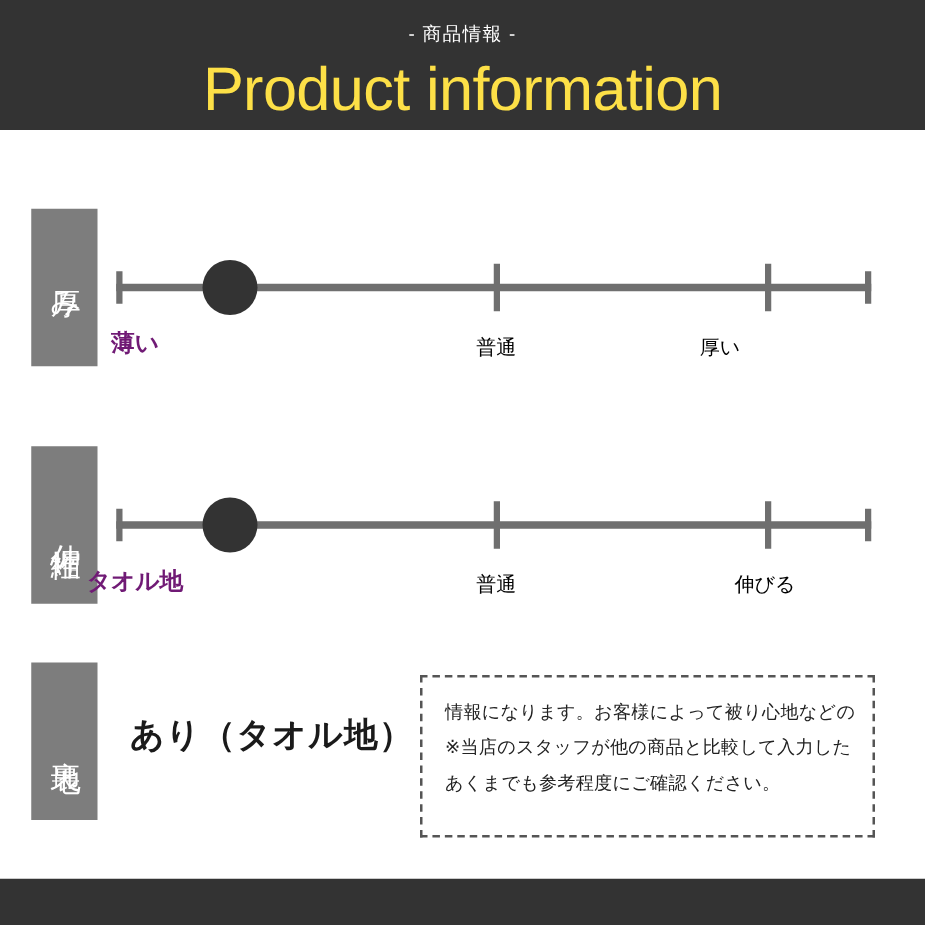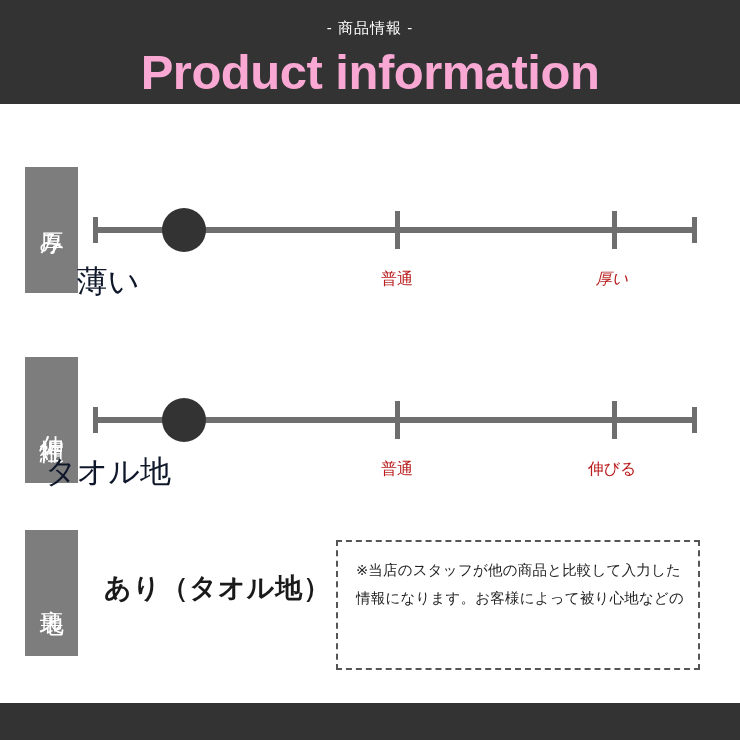--- a/index.html
+++ b/index.html
@@ -32,25 +32,25 @@
   }
   .header-sub {
     color: #ffffff;
     font-size: 15px;
     letter-spacing: 1px;
     line-height: 1;
     font-weight: 500;
     white-space: nowrap;
   }
   .header-title {
-    color: #f9a8d4;
+    color: #fde047;
     font-size: 49px;
     line-height: 1;
     margin-top: 13px;
-    font-weight: 700;
+    font-weight: 400;
     letter-spacing: -0.5px;
     white-space: nowrap;
   }
 
   
   .content {
     position: absolute;
     left: 0;
     top: 118px;
     width: 740px;
@@ -131,35 +131,35 @@
     height: 44px;
     border-radius: 50%;
     background: #333333;
     top: -19px;
   }
 
   
   .tick-label {
     position: absolute;
     font-size: 16px;
-    color: #b91c1c;
+    color: #000000;
     line-height: 1;
     white-space: nowrap;
     transform: translateX(-50%);
     top: 104px;
   }
   .marker-label {
     position: absolute;
-    font-size: 31px;
-    color: #0f172a;
+    font-size: 19px;
+    color: #701a75;
     line-height: 1;
     white-space: nowrap;
     transform: translateX(-50%);
     top: 99px;
-    font-weight: 400;
+    font-weight: 700;
   }
 
   
   .lining-value {
     position: absolute;
     left: 104px;
     top: 57px;
     font-size: 27px;
     font-weight: bold;
     color: #1a1a1a;
@@ -216,21 +216,21 @@
       <div class="scale-track"></div>
       <div class="scale-cap scale-cap-left"></div>
       <div class="scale-cap scale-cap-right"></div>
       <div class="scale-tick" style="left:50%;"></div>
       <div class="scale-tick" style="left:86%;"></div>
       <div class="marker-dot" style="left:15%; margin-left:-22px;"></div>
     </div>
 
     <div class="marker-label" style="left:108px;">薄い</div>
     <div class="tick-label" style="left:397px;">普通</div>
-    <div class="tick-label" style="left:612px;font-style:italic;">厚い</div>
+    <div class="tick-label" style="left:576px;">厚い</div>
   </div>
 
   <div class="row row-stretch">
     <div class="vlabel vlabel-stretch">
       <span class="vlabel-text">伸縮性</span>
     </div>
 
     <div class="scale">
       <div class="scale-track"></div>
       <div class="scale-cap scale-cap-left"></div>
@@ -246,20 +246,21 @@
   </div>
 
   <div class="row row-lining">
     <div class="vlabel vlabel-lining">
       <span class="vlabel-text">裏地</span>
     </div>
 
     <div class="lining-value">あり（タオル地）</div>
 
     <div class="note-box">
+      <div class="note-line">情報になります。お客様によって被り心地などの</div>
       <div class="note-line">※当店のスタッフが他の商品と比較して入力した</div>
-      <div class="note-line">情報になります。お客様によって被り心地などの</div>
+      <div class="note-line">あくまでも参考程度にご確認ください。</div>
     </div>
   </div>
 
 </div>
 
 <div class="footer"></div>
 
 </body></html>

